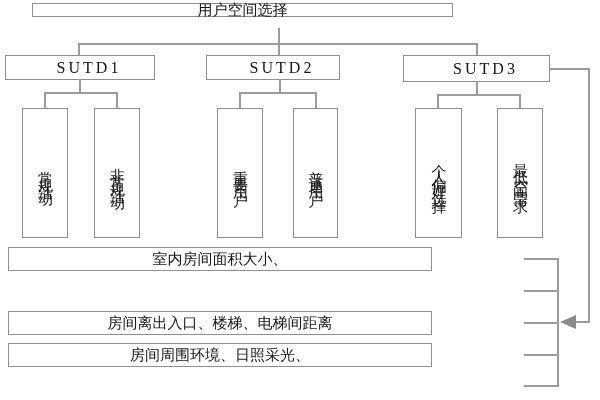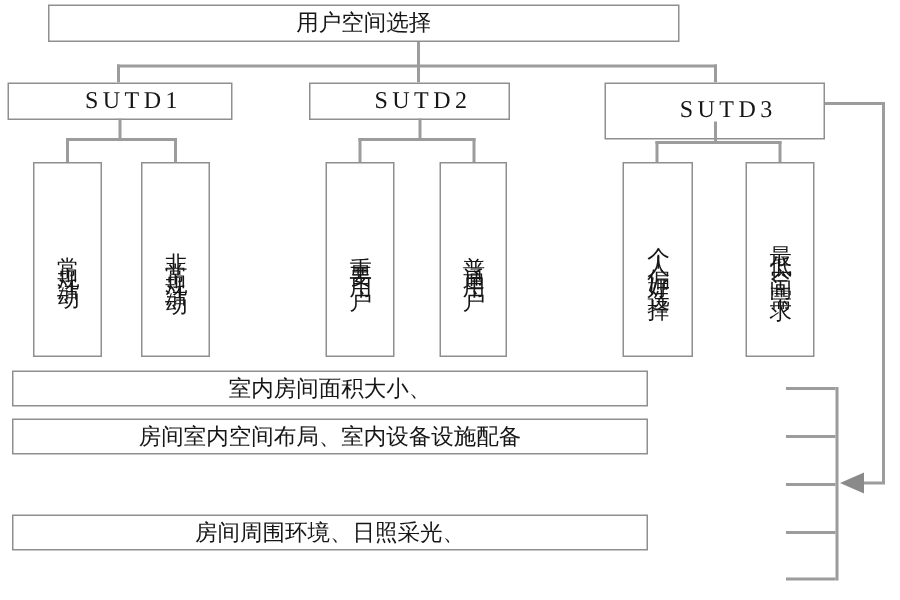--- a/index.html
+++ b/index.html
@@ -6,28 +6,28 @@
   .canvas {
     position:relative; width:600px; height:400px; background:#ffffff;
     font-family:"DejaVu Sans", sans-serif; overflow:hidden;
   }
   .box {
     position:absolute; box-sizing:border-box;
     border:1px solid #8f8f8f; background:#ffffff;
     display:flex; align-items:center; justify-content:center;
     font-size:15px; color:#161616; white-space:nowrap;
   }
-  .root-box  { left:32px;  top:3px;  width:421px; height:25px; }
+  .root-box  { left:32px;  top:3px;  width:421px; height:14px; }
   .sutd {
     font-family:"Liberation Serif","DejaVu Serif",serif;
     font-size:16px; letter-spacing:3px; padding-left:18px;
   }
   .sutd1 { left:5px;   top:55px; width:150px; height:25px; }
   .sutd2 { left:206px; top:55px; width:134px; height:25px; }
-  .sutd3 { left:403px; top:55px; width:147px; height:38px; }
+  .sutd3 { left:403px; top:55px; width:147px; height:27px; }
   .vbox  { top:108px; height:130px; }
   .vbox span {
     writing-mode:vertical-rl; text-orientation:upright;
     letter-spacing:7px; font-size:15px; line-height:1;
   }
   .vb1 { left:22px;  width:46px; }
   .vb2 { left:94px;  width:46px; }
   .vb3 { left:217px; width:46px; }
   .vb4 { left:293px; width:45px; }
   .vb5 { left:415px; width:47px; }
@@ -89,21 +89,21 @@
   <div class="box vbox vb6">
     <span>最低空间需求</span>
   </div>
 
   <div class="line" style="left:550px; top:68px;  width:40px; height:2px;"></div>
   <div class="line" style="left:588px; top:68px;  width:2px;  height:254px;"></div>
   <div class="line" style="left:575px; top:321px; width:15px; height:2px;"></div>
   <div class="arrowhead"></div>
 
   <div class="box crit" style="top:247px;">室内房间面积大小、</div>
-  <div class="box crit" style="top:279px;">房间室内空间布局、室内设备设施配备</div>
+  <div class="box crit" style="top:311px;">房间离出入口、楼梯、电梯间距离</div>
   <div class="box crit" style="top:343px;text-align:right;">房间周围环境、日照采光、</div>
 
   <div class="line" style="left:524px; top:258px; width:33px; height:2px;"></div>
   <div class="line" style="left:524px; top:290px; width:33px; height:2px;"></div>
   <div class="line" style="left:524px; top:322px; width:33px; height:2px;"></div>
   <div class="line" style="left:524px; top:354px; width:33px; height:2px;"></div>
   <div class="line" style="left:524px; top:385px; width:33px; height:2px;"></div>
   <div class="line" style="left:557px; top:258px; width:2px; height:129px;"></div>
 
 </div>

